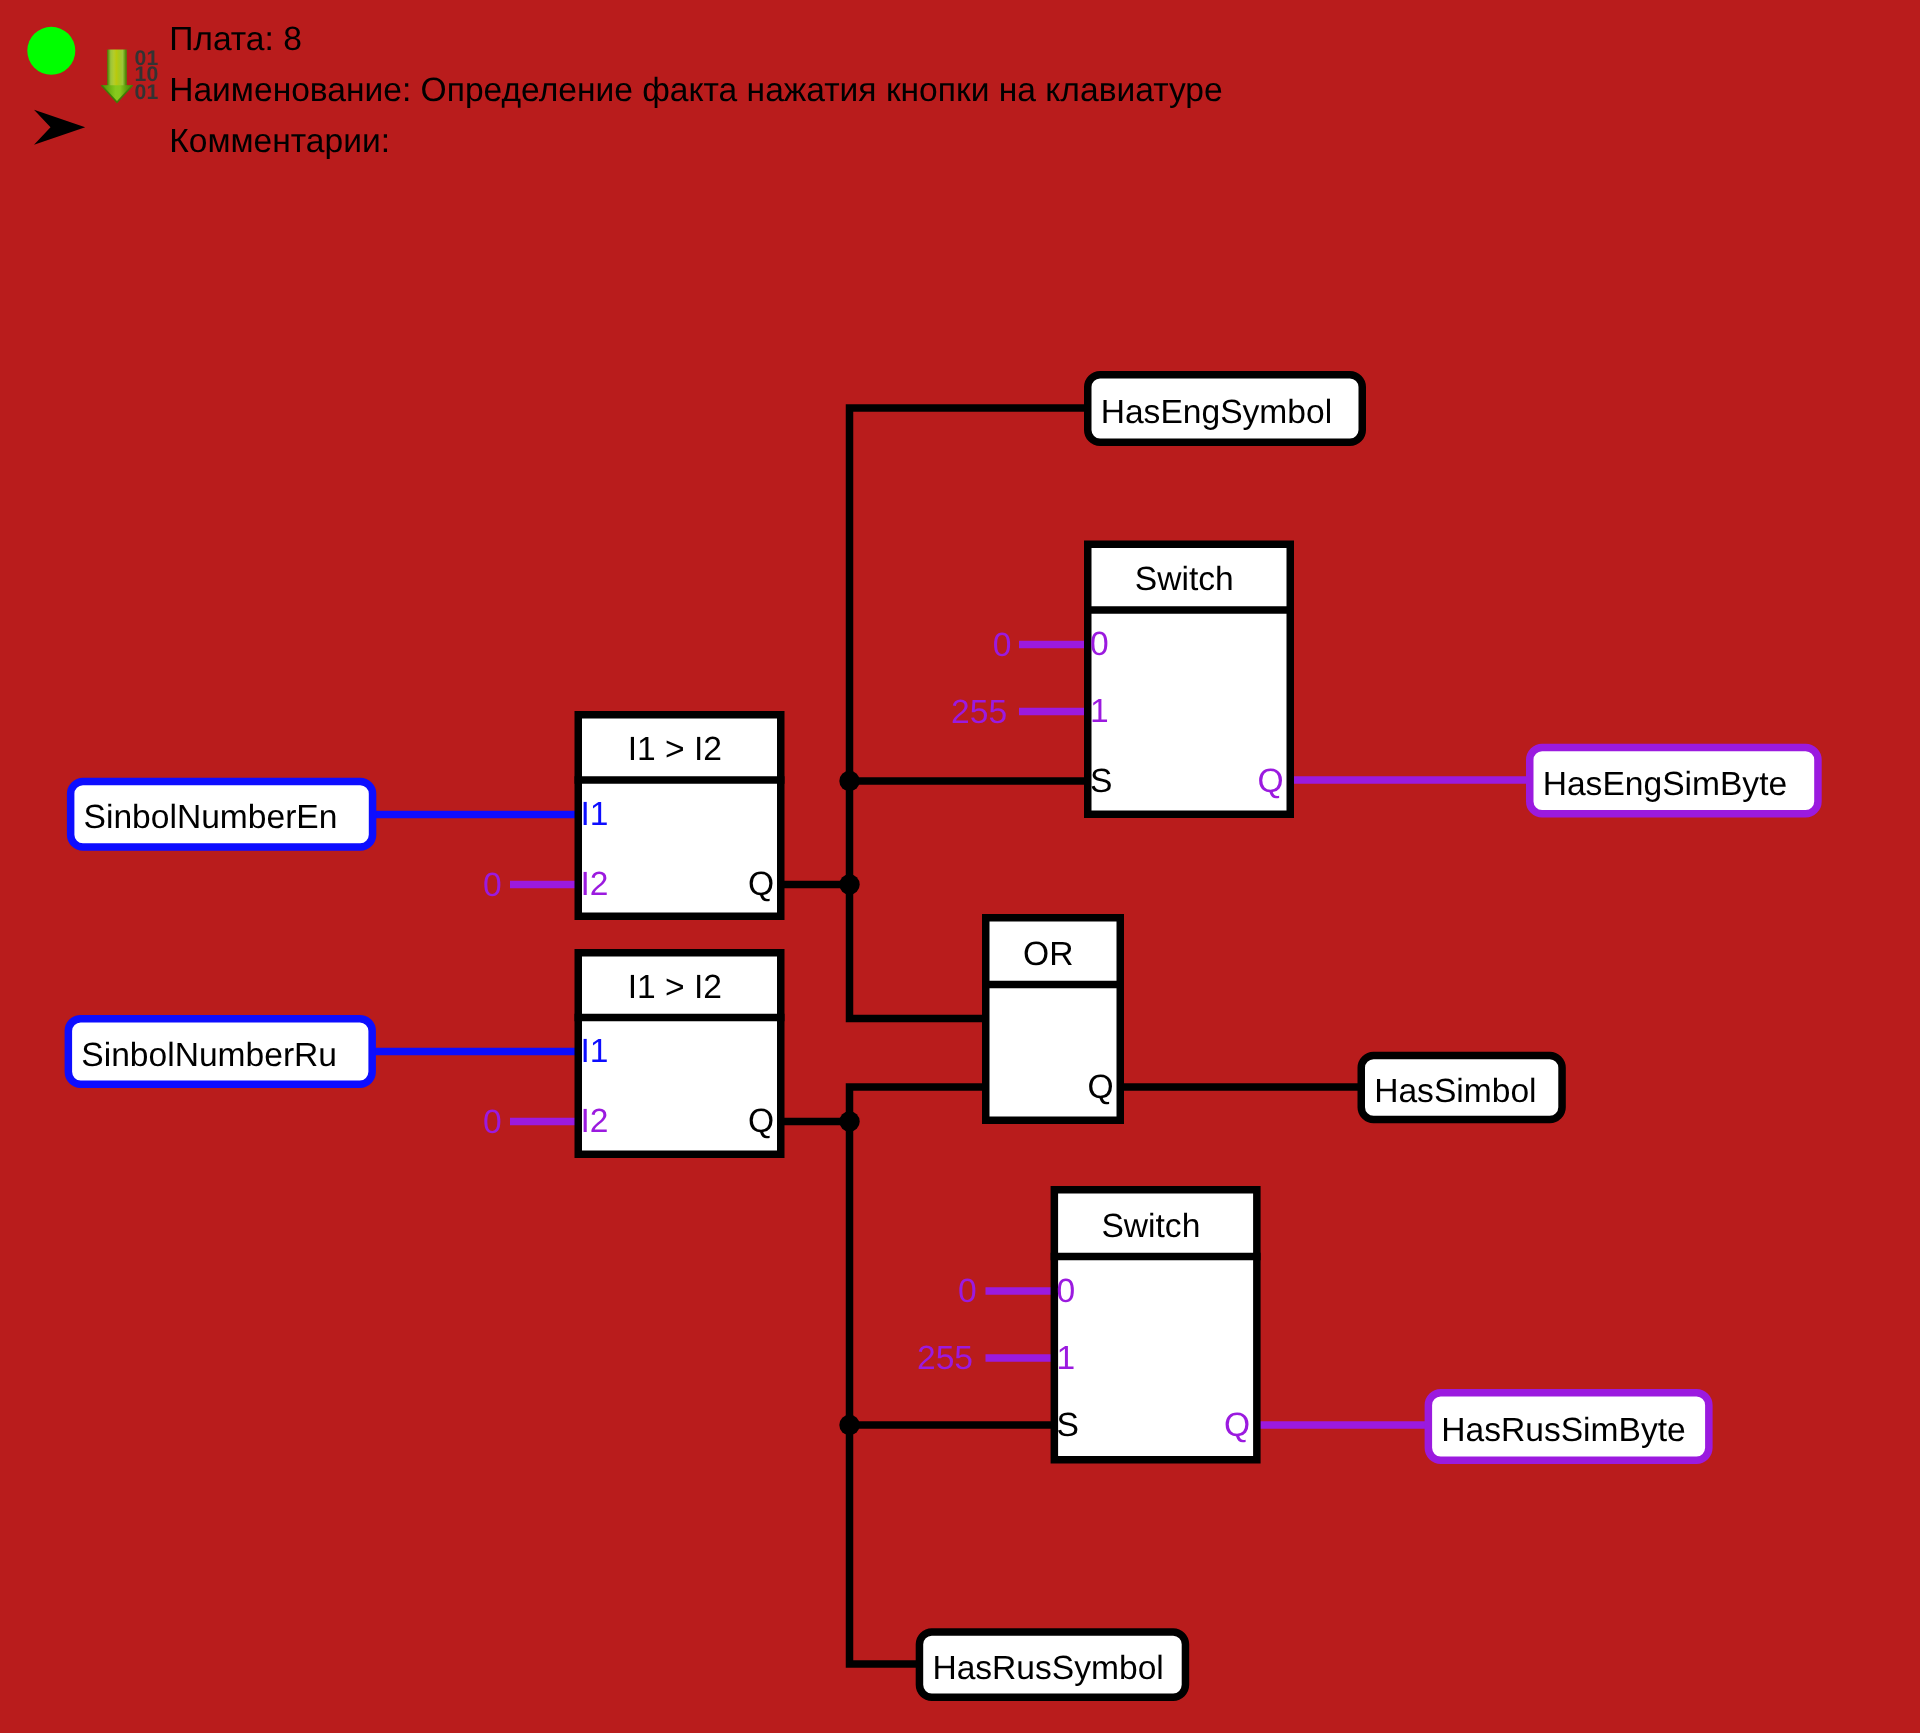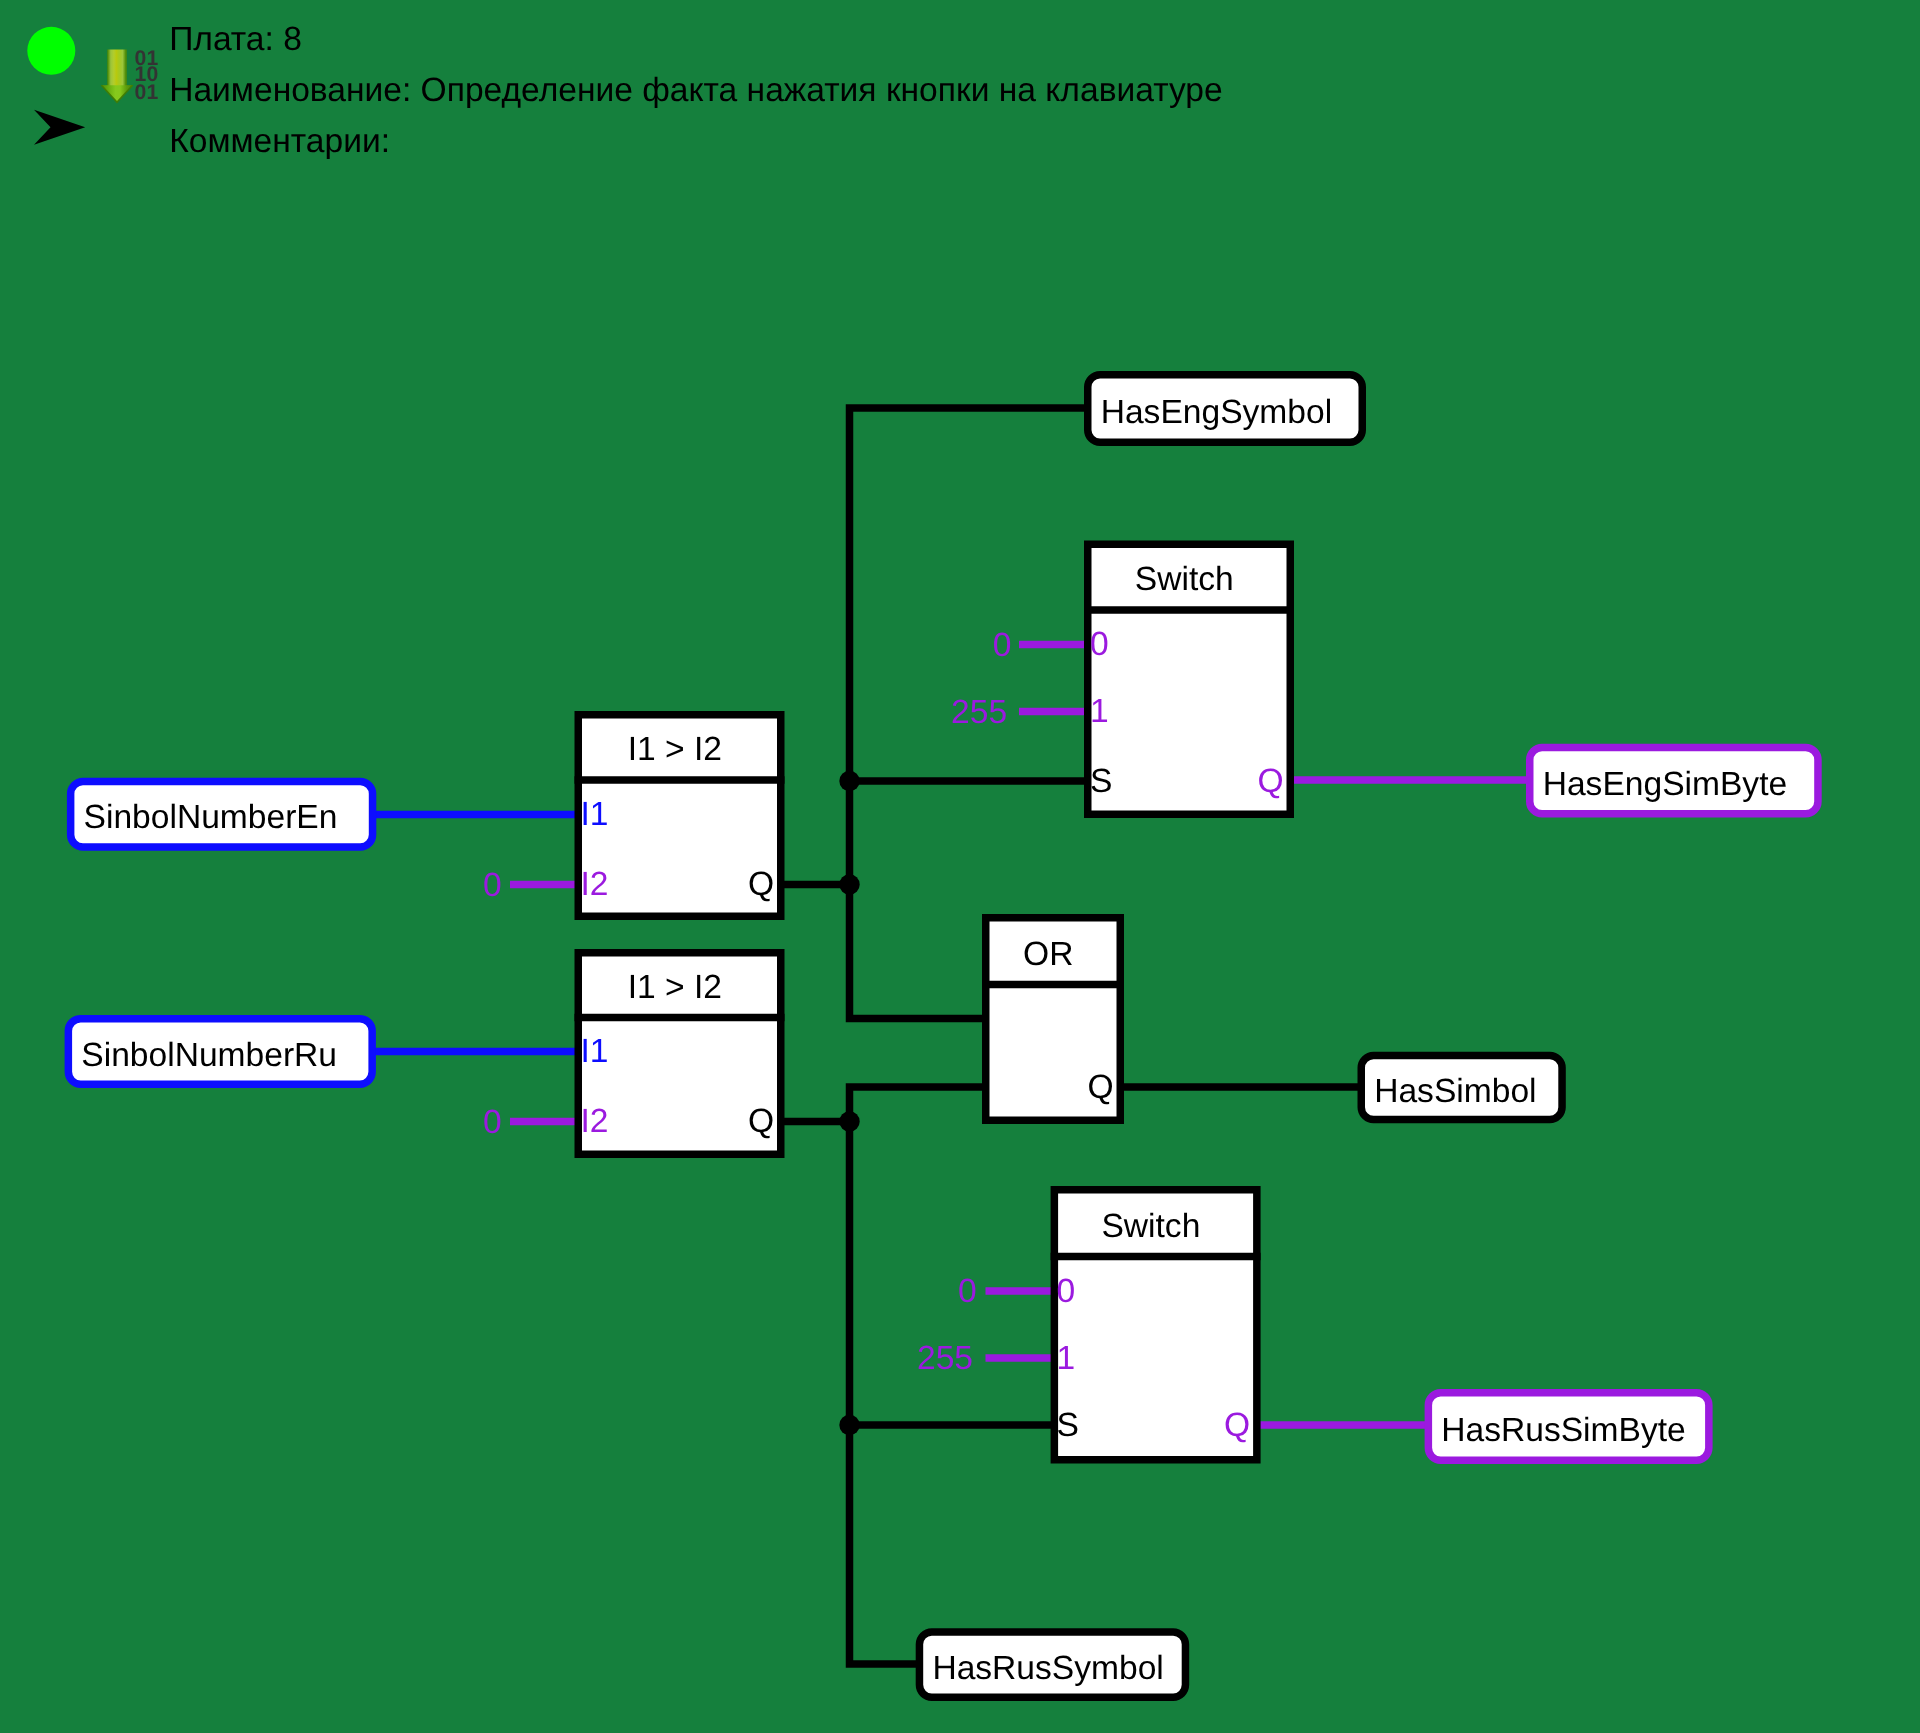--- a/index.html
+++ b/index.html
@@ -1,18 +1,18 @@
 <!DOCTYPE html>
 <html lang="ru"><head>
 <meta charset="utf-8">
 <title>FBD</title>
 <style>
   html,body{margin:0;padding:0;background:#ffffff;}
   body{width:1920px;height:1733px;overflow:hidden;font-family:"Liberation Sans",sans-serif;}
-  #page{position:relative;width:1920px;height:1733px;background:#15803d;}
+  #page{position:relative;width:1920px;height:1733px;background:#b91c1c;}
   #diagram{position:absolute;left:0;top:0;}
   #diagram{font-family:"Liberation Sans",sans-serif;
         -webkit-font-smoothing:antialiased;text-rendering:geometricPrecision;
         will-change:transform;transform:translateZ(0);}
   text{font-family:"Liberation Sans",sans-serif;}
 </style>
 </head>
 <body>
 
 <div id="page">

